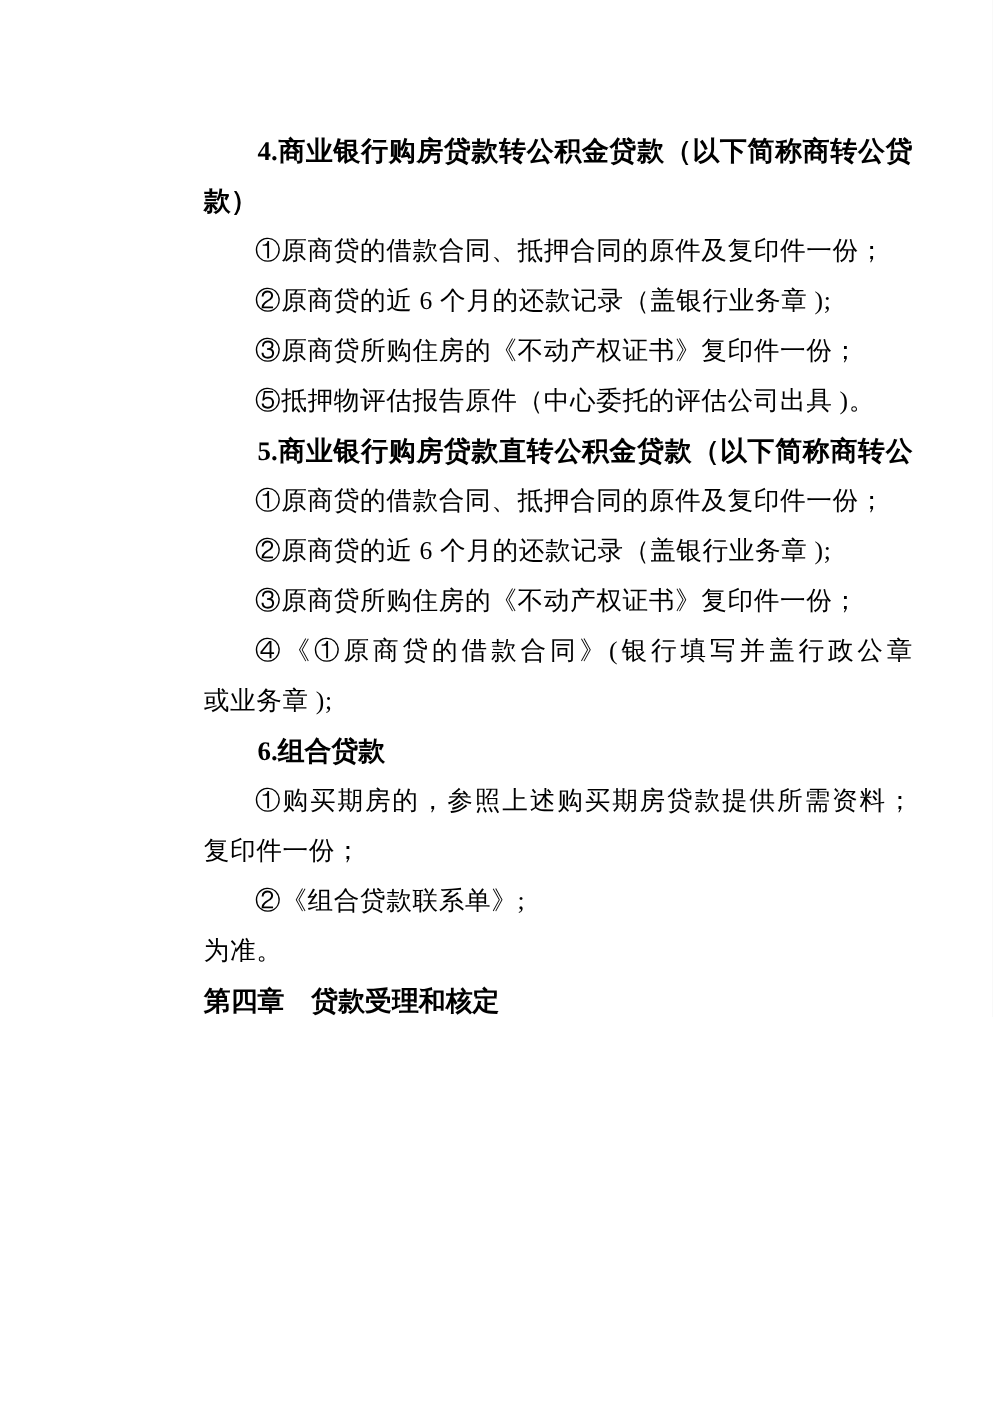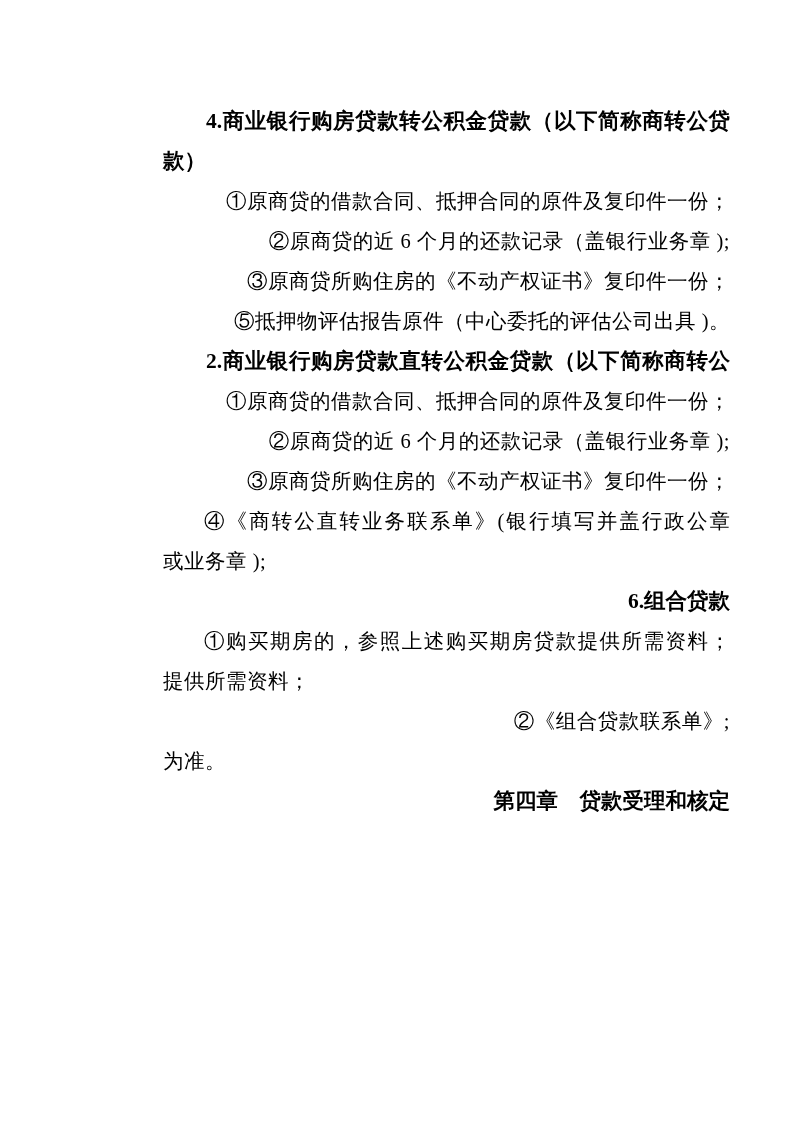--- a/index.html
+++ b/index.html
@@ -26,55 +26,55 @@
     line-height: 40px;
     font-size: 20.5px;
     white-space: nowrap;
     letter-spacing: 0.5px;
   }
   .line.bold {
     font-weight: bold;
     font-size: 21.5px;
     letter-spacing: 0;
   }
-  .line.indent { text-indent: 2em; text-align: right; }
+  .line.indent { text-indent: 2em; }
   .line.fill {
     white-space: normal;
     text-align: justify;
     overflow: hidden;
     letter-spacing: 0;
   }
   .line.fill::after {
     content: "";
     display: inline-block;
     width: 100%;
   }
   .line.center {
-    text-align: right;
+    text-align: left;
     text-indent: 0;
     white-space: nowrap;
   }
 </style>
 </head>
 <body>
 
 <div class="page" style="background: rgb(255, 255, 255); color: rgb(0, 0, 0);">
   <div class="text-block" id="text-block">
       <div class="line bold indent fill">4.商业银行购房贷款转公积金贷款（以下简称商转公贷</div>
       <div class="line bold">款）</div>
       <div class="line indent">①原商贷的借款合同、抵押合同的原件及复印件一份；</div>
       <div class="line indent">②原商贷的近 6 个月的还款记录（盖银行业务章 );</div>
       <div class="line indent">③原商贷所购住房的《不动产权证书》复印件一份；</div>
       <div class="line indent">⑤抵押物评估报告原件（中心委托的评估公司出具 )。</div>
-      <div class="line bold indent fill">2.商业银行购房贷款直转公积金贷款（以下简称商转公</div>
+      <div class="line bold indent fill">5.商业银行购房贷款直转公积金贷款（以下简称商转公</div>
       <div class="line indent">①原商贷的借款合同、抵押合同的原件及复印件一份；</div>
       <div class="line indent">②原商贷的近 6 个月的还款记录（盖银行业务章 );</div>
       <div class="line indent">③原商贷所购住房的《不动产权证书》复印件一份；</div>
-      <div class="line indent fill">④《商转公直转业务联系单》(银行填写并盖行政公章</div>
+      <div class="line indent fill">④《①原商贷的借款合同》(银行填写并盖行政公章</div>
       <div class="line">或业务章 );</div>
       <div class="line bold indent">6.组合贷款</div>
       <div class="line indent fill">①购买期房的，参照上述购买期房贷款提供所需资料；</div>
-      <div class="line">提供所需资料；</div>
+      <div class="line">复印件一份；</div>
       <div class="line indent">②《组合贷款联系单》;</div>
       <div class="line">为准。</div>
       <div class="line bold center">第四章　贷款受理和核定</div>
     </div>
 </div>
 
 </body></html>

